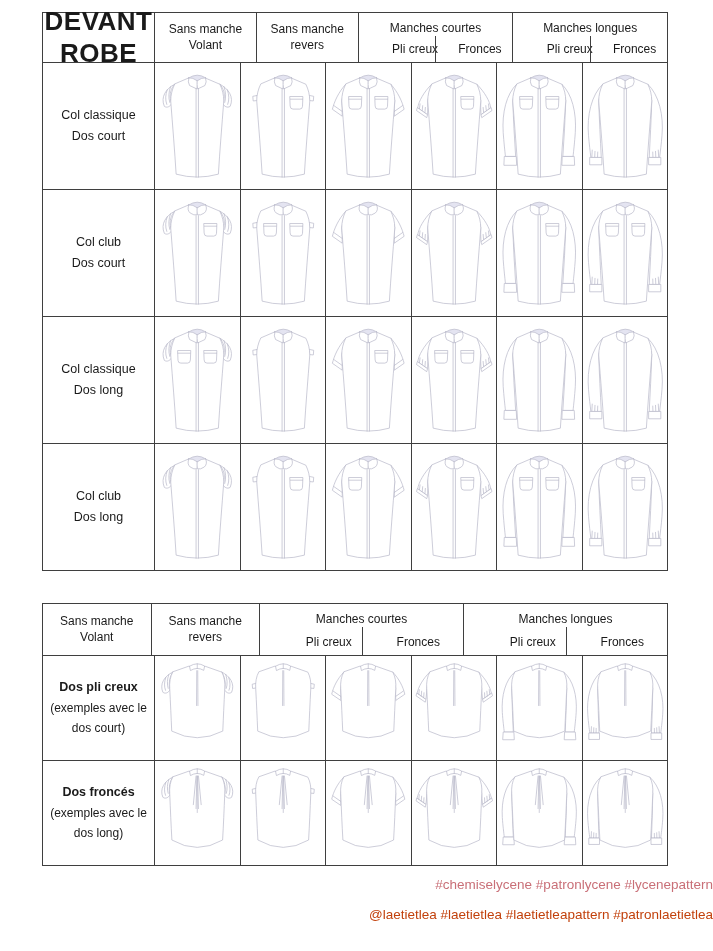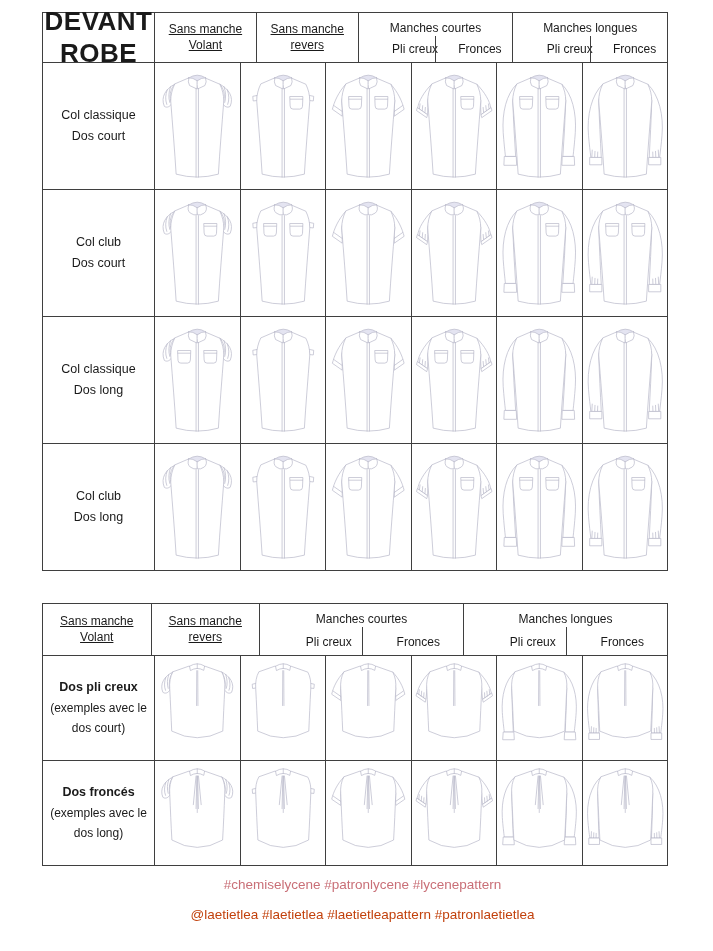--- a/index.html
+++ b/index.html
@@ -11,36 +11,36 @@
   .hrow,.brow{display:flex;box-sizing:border-box;}
   .front .hrow{height:49px;}
   .back  .hrow{height:51px;}
   .front .brow{height:127px;}
   .back  .brow{height:105px;}
   .brow{border-top:1px solid #3f3f3f;}
   .cell{box-sizing:border-box;display:flex;align-items:center;justify-content:center;
         text-align:center;position:relative;}
   .hrow>.cell+.cell, .brow>.cell+.cell{border-left:1px solid #3f3f3f;}
   .tcell{width:111px;flex:0 0 111px;}
-  .dcell{flex:1 1 0;text-decoration:underline;}
+  .dcell{flex:1 1 0;}
   .title{font-weight:bold;font-size:26px;line-height:1.2;letter-spacing:.5px;white-space:pre-line;}
   .back .title{letter-spacing:3px;}
   .chead{font-size:12px;line-height:1.3;}
   .front .chead{padding:0 12px;}
   .back .chead{padding:0 3px;}
   .group{flex:2 2 0;display:flex;flex-direction:column;align-items:stretch;justify-content:center;}
   .glabel{flex:1 1 0;display:flex;align-items:center;justify-content:center;font-size:12px;padding-top:3px;}
   .gsubs{flex:1 1 0;display:flex;margin-left:24px;}
   .gsub{flex:1 1 0;display:flex;align-items:center;justify-content:center;font-size:12px;padding-bottom:3px;}
   .gdiv{position:absolute;left:50%;bottom:0;width:1px;height:54%;background:#3f3f3f;}
   .rlabel{font-size:12.5px;line-height:1.65;white-space:pre-line;}
   .rlabel b{font-size:12.5px;margin-top:24px;}
   .rnote{font-size:12px;line-height:1.35;white-space:pre-line;font-weight:normal;}
   .draw svg{display:block;width:100%;height:100%;}
-  .footer{position:absolute;left:12px;right:0;top:875px;text-align:center;}
+  .footer{position:absolute;left:12px;right:0;top:875px;text-align:right;}
   .fline{font-size:13.5px;line-height:20px;margin-bottom:10px;}
 </style>
 </head>
 <body>
 
 <div class="page">
 
   <section class="ptable front">
     <div class="hrow">
       <div class="cell tcell title">DEVANT

